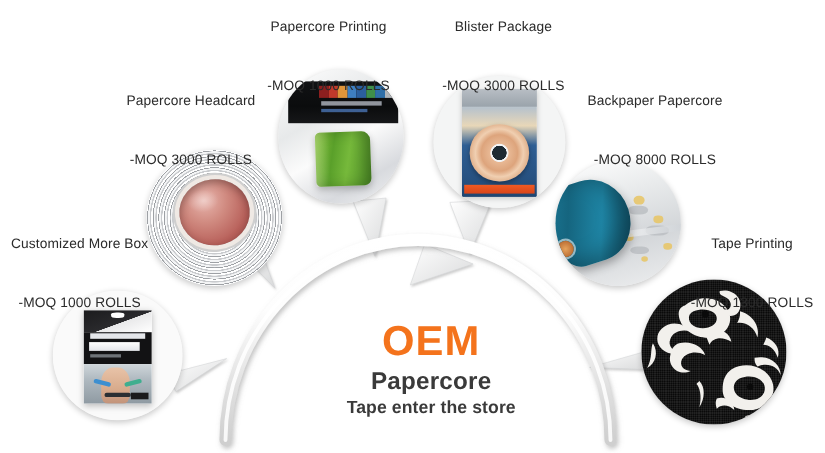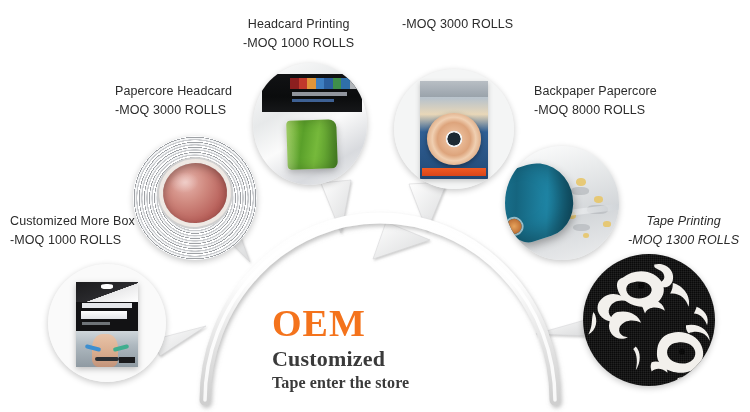--- a/index.html
+++ b/index.html
@@ -26,21 +26,22 @@
     line-height: 19px;
     white-space: nowrap;
     letter-spacing: 0.1px;
   }
   .label .ttl {
     display: block;
     text-align: center;
   }
   .label .moq {
     display: block;
-    text-align: left;
+    text-align: center;
+    margin-top: 35px;
   }
 
   
   .bubble {
     position: absolute;
     border-radius: 50%;
     overflow: hidden;
     background: #f3f3f3;
     box-shadow: 0 2px 6px rgba(0,0,0,0.22);
   }
@@ -247,25 +248,24 @@
   #arc-wrap {
     position: absolute;
     left: 0; top: 0; width: 750px; height: 412px;
     pointer-events: none;
   }
 
   
   #center-copy {
     position: absolute;
     left: 272px;
-    top: 304px;
+    top: 292px;
     width: 240px;
-    text-align: left;
+    text-align: center;
     line-height: 1;
-    font-family: Liberation Serif, serif;
   }
   #oem-word {
     font-size: 38px;
     font-weight: bold;
     color: #F4731C;
     letter-spacing: 1px;
     display: block;
   }
   #customized-word {
     font-size: 22px;
@@ -424,42 +424,43 @@
       </svg>
     </div>
   </div>
 
   <div class="label" style="left:115px; top:82px;">
     <span class="ttl">Papercore Headcard</span>
     <span class="moq">-MOQ 3000 ROLLS</span>
   </div>
 
   <div class="label" style="left:243px; top:15px;">
-    <span class="ttl">Headcard Printing</span>
+    <span class="ttl">Papercore Printing</span>
     <span class="moq">-MOQ 1000 ROLLS</span>
   </div>
 
   <div class="label" style="left:402px; top:15px;">
+    <span class="ttl">Blister Package</span>
     <span class="moq">-MOQ 3000 ROLLS</span>
   </div>
 
   <div class="label" style="left:534px; top:82px;">
     <span class="ttl">Backpaper Papercore</span>
     <span class="moq">-MOQ 8000 ROLLS</span>
   </div>
 
   <div class="label" style="left:10px; top:212px;">
     <span class="ttl">Customized More Box</span>
     <span class="moq">-MOQ 1000 ROLLS</span>
   </div>
 
-  <div class="label" style="left:628px; top:212px;font-style:italic;">
+  <div class="label" style="left:628px; top:212px;">
     <span class="ttl">Tape Printing</span>
     <span class="moq">-MOQ 1300 ROLLS</span>
   </div>
 
   <div id="center-copy">
     <span id="oem-word">OEM</span>
-    <span id="customized-word">Customized</span>
+    <span id="customized-word">Papercore</span>
     <span id="store-word">Tape enter the store</span>
   </div>
 
 </div>
 
 </body></html>

